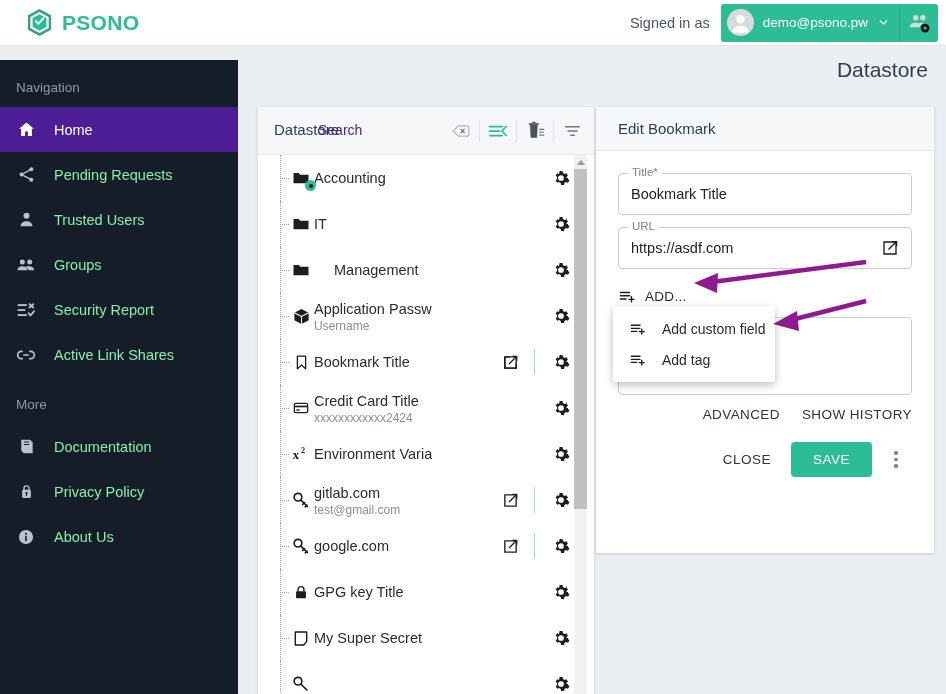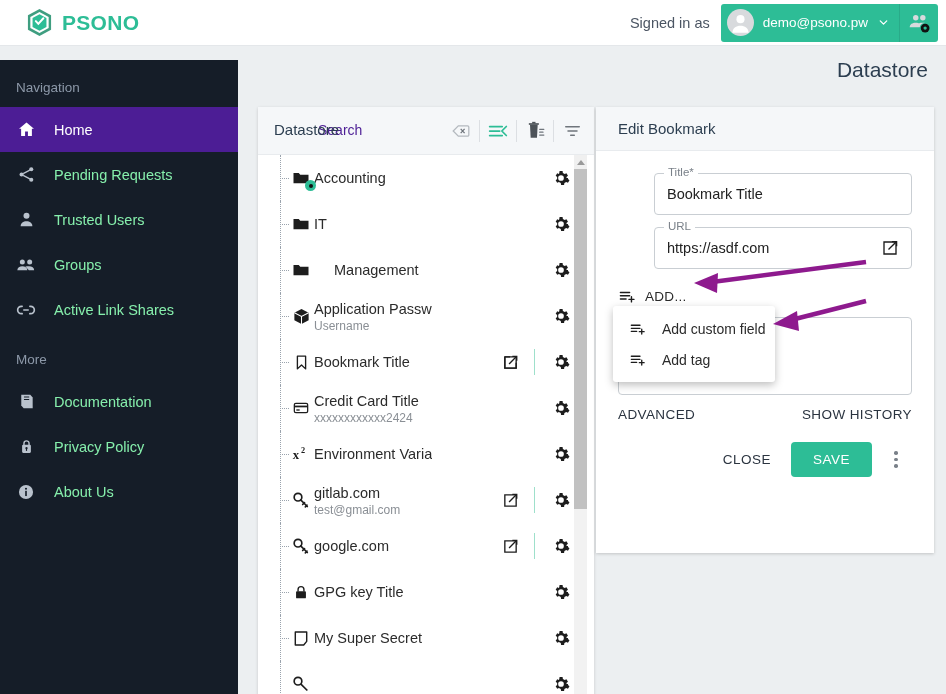--- a/index.html
+++ b/index.html
@@ -185,21 +185,21 @@
     width: 338px; height: 446px; background: #ffffff;
     box-shadow: 0 1px 3px rgba(0,0,0,.18);
   }
   .edit-head {
     height: 44px; background: #f5f7f9; border-bottom: 1px solid #e8ebee;
     display: flex; align-items: center; padding-left: 22px;
   }
   .edit-head-title { font-size: 15px; color: #2c3e50; }
   .edit-body { padding: 22px 22px 0 22px; position: relative; }
 
-  .field { position: relative; margin-bottom: 12px; margin-left: 36px; }
+  .field { position: relative; margin-bottom: 12px; }
   .field-box {
     border: 1px solid #c9ced3; border-radius: 4px; height: 42px;
     display: flex; align-items: center; padding: 0 12px;
   }
   .field-label {
     position: absolute; left: 10px; top: -7px; background: #ffffff;
     padding: 0 4px; font-size: 11.5px; color: #7a8189;
   }
   .req { color: #7a8189; }
   .field-value { font-size: 14.5px; color: #222; }
@@ -212,21 +212,21 @@
   .add-btn-label {
     font-size: 13.5px; color: #2b2b2b; letter-spacing: .3px;
   }
 
   .notes-box {
     border: 1px solid #c9ced3; border-radius: 4px; height: 78px;
     margin-top: 6px;
   }
 
   .link-row {
-    display: flex; justify-content: space-between; gap: 28px;
+    display: flex; justify-content: flex-end; gap: 22px;
     padding: 12px 22px 0 22px;
   }
   .text-link {
     font-size: 13.5px; color: #2b3440; letter-spacing: .4px;
     cursor: pointer;
   }
   .btn-row {
     display: flex; align-items: center; justify-content: flex-end;
     gap: 4px; padding: 20px 14px 0 22px;
   }
@@ -351,20 +351,32 @@
         <svg width="20" height="20" viewBox="0 0 24 24">
           <circle cx="7.6" cy="8.4" r="3"></circle>
             <circle cx="16.4" cy="8.4" r="3"></circle>
           <path d="M1.6 18.4c0-3.2 2.8-4.8 6-4.8s6 1.6 6 4.8z"></path>
           <path d="M11.2 13.9c1.4-.3 3-.3 4.6-.3 3.2 0 6 1.6 6 4.8h-6.4"></path>
         </svg>
       </span>
       <span class="nav-label">Groups</span>
     </div>
 
+    <div class="nav-item">
+      <span class="nav-icon">
+        <svg width="20" height="20" viewBox="0 0 24 24">
+          <rect x="2" y="5" width="11" height="2.2"></rect>
+            <rect x="2" y="11" width="9" height="2.2"></rect>
+          <rect x="2" y="17" width="11" height="2.2"></rect>
+          <path d="M15.6 4.4l5.8 5.2M21.4 4.4l-5.8 5.2" stroke="#b9c2cd" stroke-width="2.1" fill="none"></path>
+          <path d="M15 15.8l2.4 2.6 4.4-5" stroke="#b9c2cd" stroke-width="2.1" fill="none" stroke-linecap="round"></path>
+        </svg>
+      </span>
+      <span class="nav-label">Security Report</span>
+    </div>
 
     <div class="nav-item">
       <span class="nav-icon">
         <svg width="20" height="20" viewBox="0 0 24 24">
           <path d="M9.4 12h5.2M7.4 7.6h-1a4.4 4.4 0 000 8.8h1M16.6 7.6h1a4.4 4.4 0 010 8.8h-1" stroke="#b9c2cd" stroke-width="2" fill="none" stroke-linecap="round"></path>
         </svg>
       </span>
       <span class="nav-label">Active Link Shares</span>
     </div>
 

